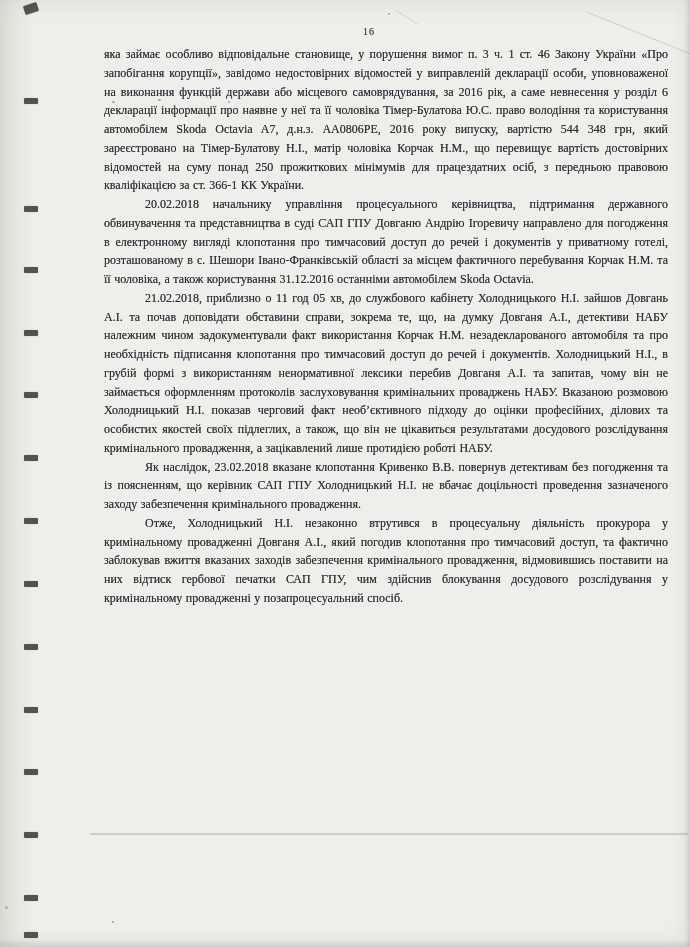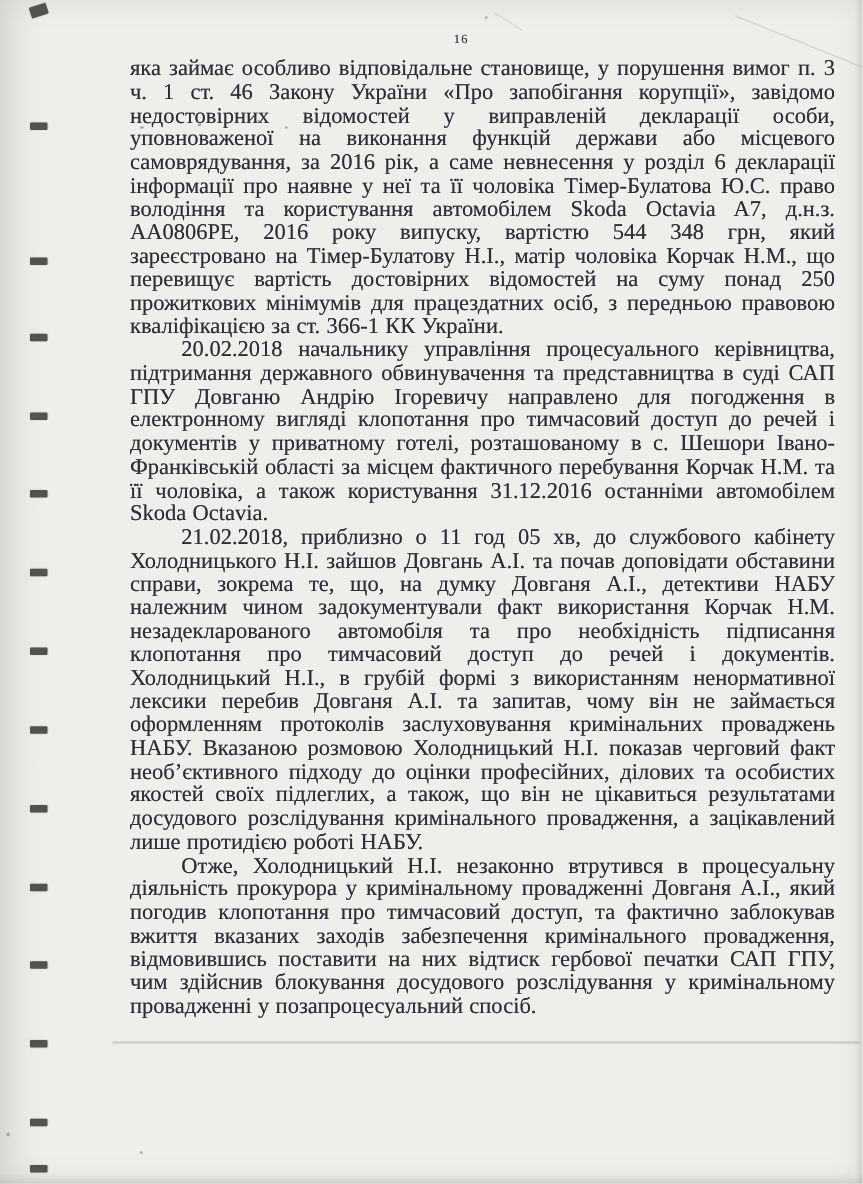--- a/index.html
+++ b/index.html
@@ -35,21 +35,21 @@
     background: linear-gradient(270deg, rgba(175,175,182,0.35), rgba(175,175,182,0));
   }
   .page-number {
     position: absolute; top: 26px; left: 363px;
     font-size: 10px; color: #3a3a44;
     letter-spacing: 1px;
     text-shadow: 0 0 0.5px rgba(58,58,68,0.6);
   }
   .text-block {
     position: absolute; left: 104px; top: 45px; width: 564px;
-    font-size: 18px; line-height: 18.75px;
+    font-size: 12px; line-height: 18.75px;
     color: #2e2e38;
     text-align: justify;
     text-shadow: 0 0 0.5px rgba(46,46,56,0.65);
     word-spacing: 0.5px;
   }
   .text-block p { margin: 0; padding: 0; text-indent: 41px; }
   .text-block p.first { text-indent: 0; }
   .binder-mark {
     position: absolute; left: 24px; width: 14px; height: 6px;
     background: rgba(38,38,34,0.78);
@@ -74,20 +74,21 @@
   <div class="left-strip"></div>
   <div class="right-edge"></div>
   <div class="bottom-shade"></div>
 
   <div class="page-number">16</div>
 
   <div class="text-block">
     <p class="first">яка займає особливо відповідальне становище, у порушення вимог п. 3 ч. 1 ст. 46 Закону України «Про запобігання корупції», завідомо недостовірних відомостей у виправленій декларації особи, уповноваженої на виконання функцій держави або місцевого самоврядування, за 2016 рік, а саме невнесення у розділ 6 декларації інформації про наявне у неї та її чоловіка Тімер-Булатова Ю.С. право володіння та користування автомобілем Skoda Octavia A7, д.н.з. АА0806РЕ, 2016 року випуску, вартістю 544 348 грн, який зареєстровано на Тімер-Булатову Н.І., матір чоловіка Корчак Н.М., що перевищує вартість достовірних відомостей на суму понад 250 прожиткових мінімумів для працездатних осіб, з передньою правовою кваліфікацією за ст. 366-1 КК України.</p>
     <p>20.02.2018 начальнику управління процесуального керівництва, підтримання державного обвинувачення та представництва в суді САП ГПУ Довганю Андрію Ігоревичу направлено для погодження в електронному вигляді клопотання про тимчасовий доступ до речей і документів у приватному готелі, розташованому в с. Шешори Івано-Франківській області за місцем фактичного перебування Корчак Н.М. та її чоловіка, а також користування 31.12.2016 останніми автомобілем Skoda Octavia.</p>
     <p>21.02.2018, приблизно о 11 год 05 хв, до службового кабінету Холодницького Н.І. зайшов Довгань А.І. та почав доповідати обставини справи, зокрема те, що, на думку Довганя А.І., детективи НАБУ належним чином задокументували факт використання Корчак Н.М. незадекларованого автомобіля та про необхідність підписання клопотання про тимчасовий доступ до речей і документів. Холодницький Н.І., в грубій формі з використанням ненормативної лексики перебив Довганя А.І. та запитав, чому він не займається оформленням протоколів заслуховування кримінальних проваджень НАБУ. Вказаною розмовою Холодницький Н.І. показав черговий факт необ’єктивного підходу до оцінки професійних, ділових та особистих якостей своїх підлеглих, а також, що він не цікавиться результатами досудового розслідування кримінального провадження, а зацікавлений лише протидією роботі НАБУ.</p>
+    <p>Як наслідок, 23.02.2018 вказане клопотання Кривенко В.В. повернув детективам без погодження та із поясненням, що керівник САП ГПУ Холодницький Н.І. не вбачає доцільності проведення зазначеного заходу забезпечення кримінального провадження.</p>
     <p>Отже, Холодницький Н.І. незаконно втрутився в процесуальну діяльність прокурора у кримінальному провадженні Довганя А.І., який погодив клопотання про тимчасовий доступ, та фактично заблокував вжиття вказаних заходів забезпечення кримінального провадження, відмовившись поставити на них відтиск гербової печатки САП ГПУ, чим здійснив блокування досудового розслідування у кримінальному провадженні у позапроцесуальний спосіб.</p>
   </div>
 
   <div class="artifact-line"></div>
 
   <div class="speck" style="left:112px; top:101px; width:3px; height:2px;"></div>
   <div class="speck" style="left:158px; top:99px; width:3px; height:2px;"></div>
   <div class="speck" style="left:206px; top:96px; width:2px; height:2px;"></div>
   <div class="speck" style="left:228px; top:101px; width:2px; height:2px;"></div>
   <div class="speck" style="left:278px; top:94px; width:2px; height:2px;"></div>

